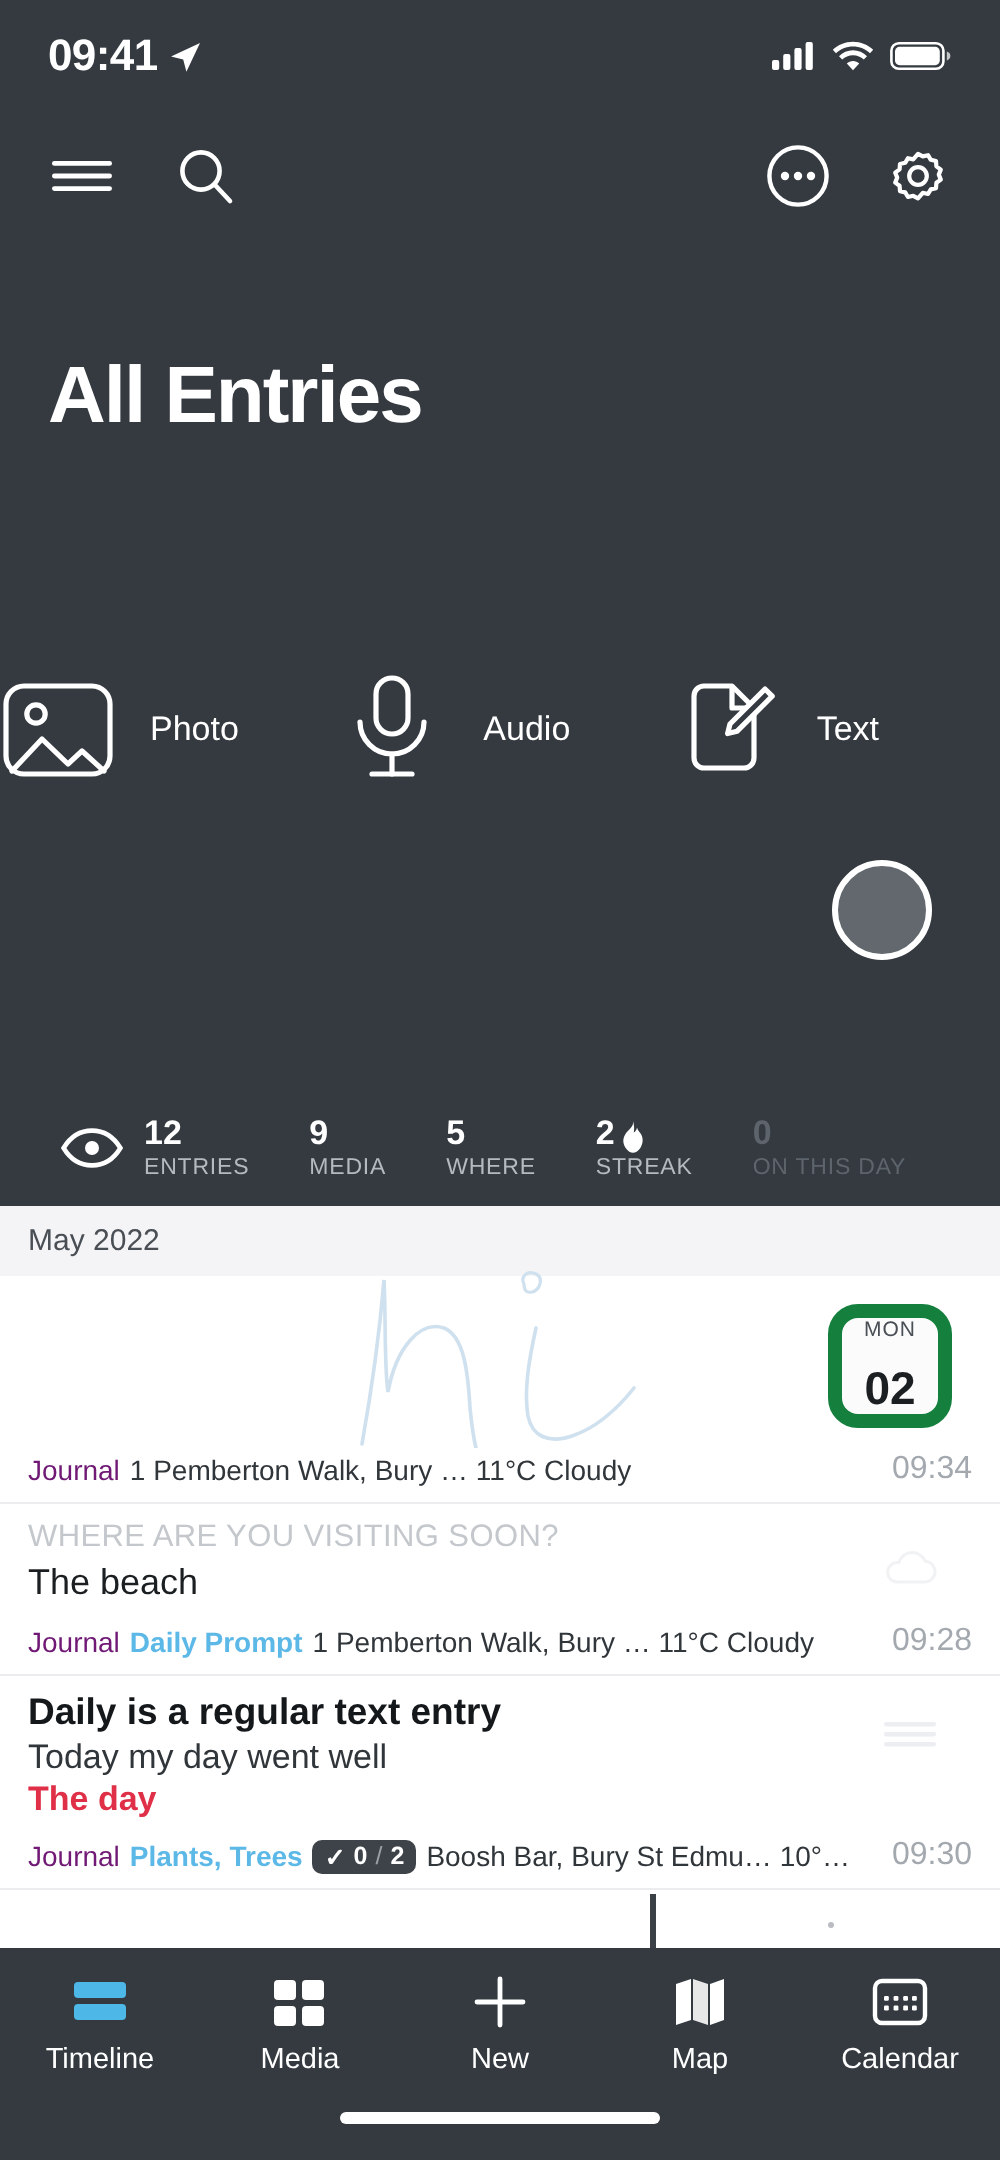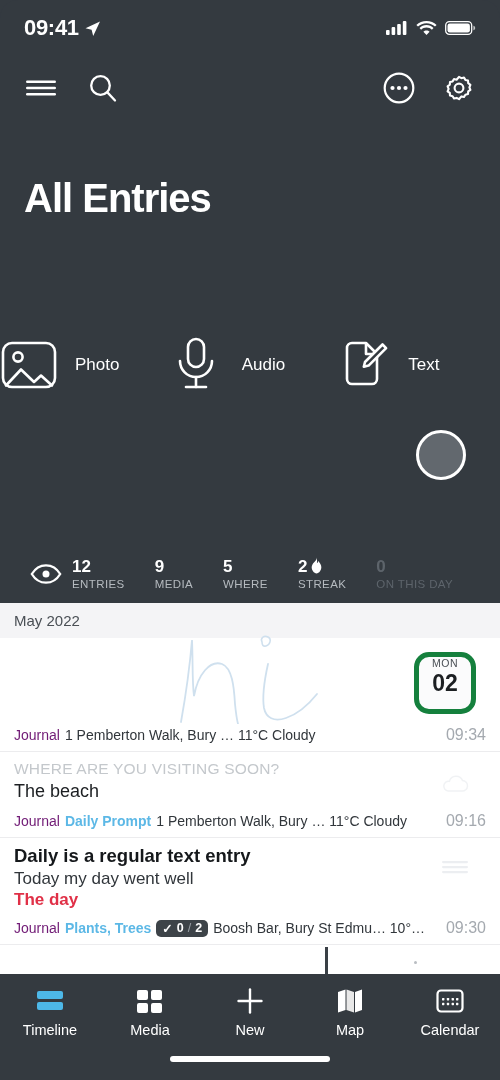--- a/index.html
+++ b/index.html
@@ -62,21 +62,21 @@
   
   .stats {
     position:absolute; top:545px; left:0; width:500px; height:58px;
     display:flex; align-items:center; padding-left:20px;
   }
   .stat-eye { width:52px; display:flex; align-items:center; justify-content:center; }
   .stat {
     display:flex; flex-direction:column; align-items:flex-start;
     margin-right:30px;
   }
-  .stat-top { display:flex; align-items:flex-start; gap:3px; }
+  .stat-top { display:flex; align-items:flex-end; gap:3px; }
   .stat-value { color:#fff; font-size:17px; font-weight:700; line-height:20px; }
   .stat-label { color:#b5babf; font-size:11.5px; letter-spacing:0.4px; line-height:15px; white-space:nowrap;}
   .stat.dim .stat-value { color:#5d646b; }
   .stat.dim .stat-label { color:#5d646b; }
 
   
   .sheet {
     position:absolute; top:603px; left:0; width:500px; height:448px;
     background:#fff; overflow:hidden;
   }
@@ -88,22 +88,22 @@
 
   .entry { position:relative; background:#fff; padding:0 14px; }
   .entry-body { position:relative; min-height:30px; }
 
   
   .entry-sketch { height:84px; position:relative; }
   .sketch-svg { position:absolute; right:110px; top:-4px; }
   .date-badge {
     position:absolute; right:10px; top:14px;
     width:62px; height:62px; border-radius:15px;
-    background:#fbfbfc; border:5px solid #15803d;
-    display:flex; flex-direction:column; align-items:center; justify-content:flex-start;
+    background:#fbfbfc; border:7px solid #15803d;
+    display:flex; flex-direction:column; align-items:center; justify-content:space-between;
   }
   .date-dow { font-size:10.5px; color:#4a4f55; letter-spacing:0.5px; line-height:13px; }
   .date-day { font-size:23px; font-weight:700; color:#1c1f22; line-height:26px; }
 
   .meta-row {
     display:flex; align-items:center; gap:5px;
     padding:4px 0 7px 0; font-size:14px; white-space:nowrap;
     position:relative; z-index:2;
   }
   .meta-tag { color:#701a75; }
@@ -318,21 +318,21 @@
         <div class="prompt-label">WHERE ARE YOU VISITING SOON?</div>
         <div class="prompt-answer">The beach</div>
         <svg class="side-icon" width="30" height="20" viewBox="0 0 30 20">
           <path d="M8 17h14a5.2 5.2 0 0 0 .6-10.4A7 7 0 0 0 9.4 7.3 4.9 4.9 0 0 0 8 17z" fill="none" stroke="#e3e6ea" stroke-width="1.5"></path>
         </svg>
       </div>
       <div class="meta-row">
         <span class="meta-tag">Journal</span>
         <span class="meta-tag strong">Daily Prompt</span>
         <span class="meta-text">1 Pemberton Walk, Bury … 11°C Cloudy</span>
-        <span class="meta-time">09:16</span>
+        <span class="meta-time">09:28</span>
       </div>
     </div>
     <div class="entry-divider"></div>
 
     <div class="entry">
       <div class="entry-body">
         <div class="entry-title">Daily is a regular text entry</div>
         <div class="entry-line">Today my day went well</div>
         <div class="entry-line red">The day</div>
         <svg class="side-icon-text" width="26" height="18" viewBox="0 0 26 18">

